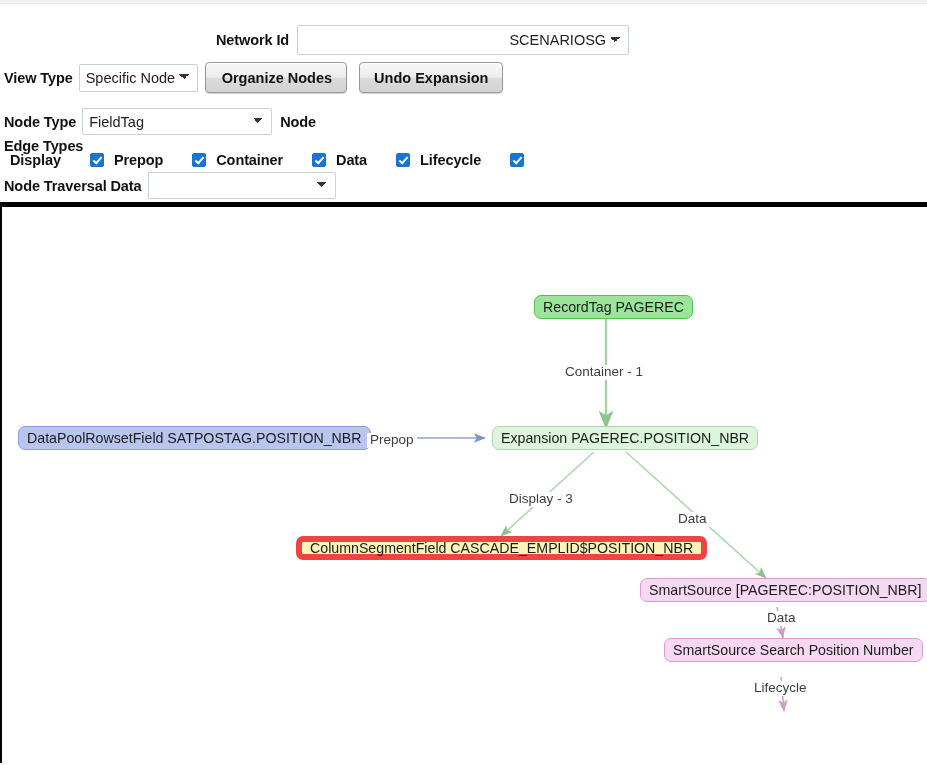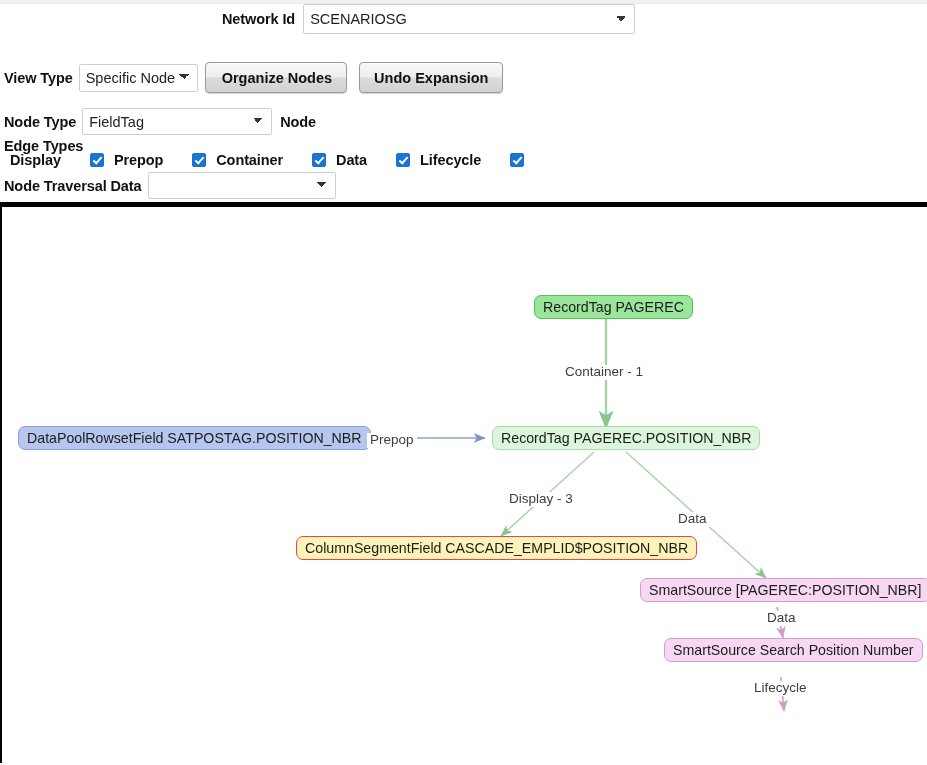--- a/index.html
+++ b/index.html
@@ -56,21 +56,21 @@
       linear-gradient(45deg, transparent 50%, #333 50%),
       linear-gradient(135deg, #333 50%, transparent 50%);
     background-position:
       calc(100% - 13px) calc(50% - 1px),
       calc(100% - 8px) calc(50% - 1px);
     background-size: 5px 5px, 5px 5px;
     background-repeat: no-repeat;
     outline: none;
   }
 
-  #network-id-select { width: 332px; height: 30px; }
+  #network-id-select { width: 332px; height: 30px; text-align: right; }
   #view-type-select  { width: 119px; height: 28px; }
   #node-type-select  { width: 190px; height: 27px; }
   #node-select       { width: 316px; height: 27px; }
   #traversal-select  { width: 188px; height: 27px; }
 
   .btn {
     font-family: "Liberation Sans", sans-serif;
     font-size: 14.5px;
     font-weight: bold;
     color: #111;
@@ -135,41 +135,41 @@
     align-items: center;
     justify-content: center;
     padding: 0 8px;
     height: 24px;
     color: #1c1c1c;
     cursor: pointer;
   }
   .n-green-strong { background: #9be59b; border: 1px solid #53c253; }
   .n-green-light  { background: #ddf5dd; border: 1px solid #a8d9a8; }
   .n-blue         { background: #b8c6ef; border: 1px solid #8a9fdd; }
-  .n-yellow       { background: #fcf3b8; border: 1px solid #ef4444; }
+  .n-yellow       { background: #fcf3b8; border: 6px solid #ef4444; }
   .n-pink         { background: #f6d8f3; border: 1px solid #d99ad3; }
 
   .edge-label {
     position: absolute;
     font-size: 13.5px;
     color: #3d3d3d;
     background: #ffffff;
     padding: 0 3px;
     white-space: nowrap;
     line-height: 1.1;
   }
 </style>
 </head>
 <body>
 
 <div class="topstrip"></div>
 
 <div class="controls">
 
-  <div class="row" style="left:216px; top:0;margin-left:6px;">
+  <div class="row" style="left:216px; top:21px;">
     <span class="lbl">Network Id</span>
     <select class="sel" id="network-id-select" style="margin-left:8px;">
       <option>SCENARIOSG</option>
     </select>
   </div>
 
   <div class="row" style="left:4px; top:58px;">
     <span class="lbl">View Type</span>
     <select class="sel" id="view-type-select" style="margin-left:6px;">
       <option>Specific Node</option>
@@ -248,21 +248,21 @@
 
     <line x1="775" y1="400" x2="781" y2="431" stroke="#cf9bcb" stroke-width="1.5" marker-end="url(#arrow-pink)"></line>
 
     <line x1="779" y1="470" x2="782" y2="504" stroke="#cf9bcb" stroke-width="1.5" marker-end="url(#arrow-pink)"></line>
   </svg>
 
   <div class="node n-green-strong" style="left:532px; top:88px;">RecordTag PAGEREC</div>
 
   <div class="node n-blue" style="left:16px; top:219px;">DataPoolRowsetField SATPOSTAG.POSITION_NBR</div>
 
-  <div class="node n-green-light" style="left:490px; top:219px;">RecordTag PAGEREC.POSITION_NBR</div>
+  <div class="node n-green-light" style="left:490px; top:219px;">Expansion PAGEREC.POSITION_NBR</div>
 
   <div class="node n-yellow" style="left:294px; top:329px;">ColumnSegmentField CASCADE_EMPLID$POSITION_NBR</div>
 
   <div class="node n-pink" style="left:638px; top:371px;">SmartSource [PAGEREC:POSITION_NBR]</div>
 
   <div class="node n-pink" style="left:662px; top:431px;">SmartSource Search Position Number</div>
 
 
   <div class="edge-label" style="left:560px; top:158px;">Container - 1</div>
 

